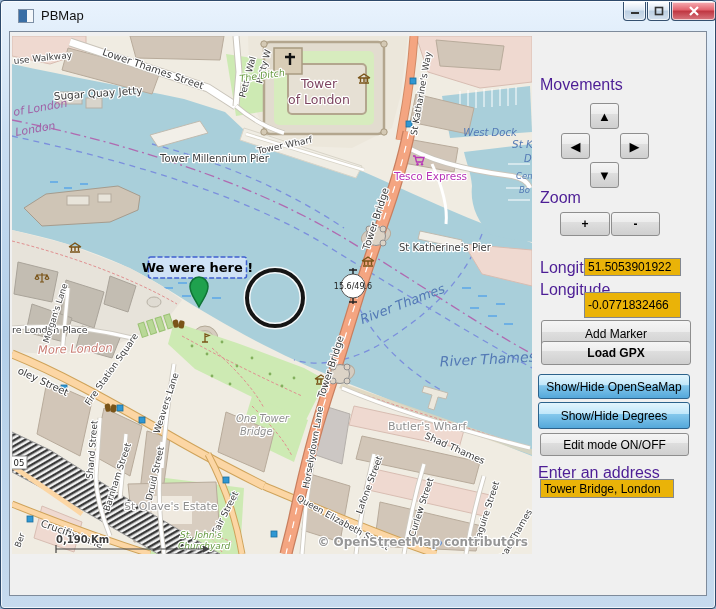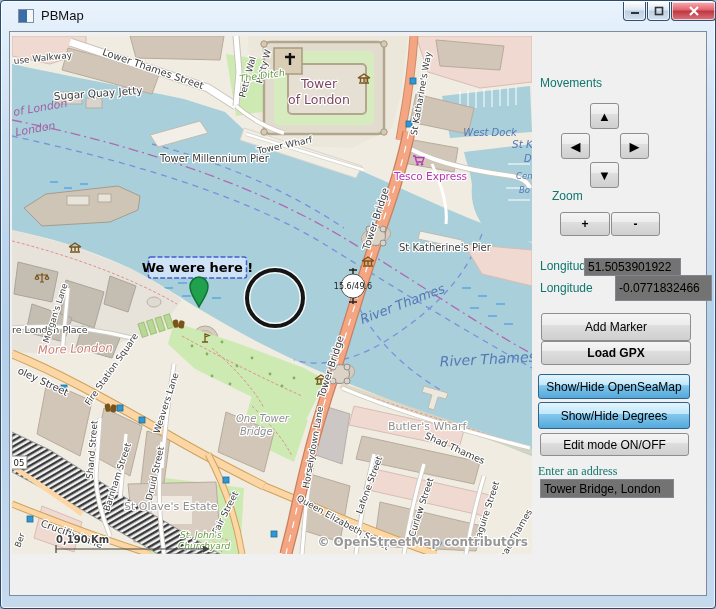--- a/index.html
+++ b/index.html
@@ -15,29 +15,29 @@
   .capbtns{position:absolute;top:1px;left:622px;display:flex;}
   .capbtn{height:19px;border:1px solid #35506f;border-top:none;border-radius:0 0 4px 4px;
     background:linear-gradient(#fdfeff,#dce7f3 45%,#bccfe2 50%,#d3e0ee 100%);
     box-shadow:inset 0 0 0 1px rgba(255,255,255,.65);display:flex;align-items:center;justify-content:center;
     margin-right:1px;box-sizing:border-box;}
   .capbtn.min,.capbtn.max{width:23px;}
   .capbtn.close{width:45px;background:linear-gradient(#f6aeb3,#e2616c 45%,#bf3540 50%,#d8777f 100%);}
   .content{position:absolute;left:8px;top:30px;width:698px;height:565px;background:#f0f0f0;
     border:1px solid #7e8b9b;box-sizing:border-box;}
   .map{position:absolute;left:2px;top:4px;width:520px;height:518px;background:#f0ece2;}
-  .plabel{position:absolute;font-size:12px;color:#0f766e;white-space:nowrap;}
+  .plabel{position:absolute;font-size:16px;color:#4c1d95;white-space:nowrap;}
   .btn{position:absolute;border:1px solid #8e8e8e;border-radius:3px;color:#000;
     background:linear-gradient(#f5f5f5,#ececec 42%,#dedede 43%,#cfcfcf 100%);
     font-family:"Liberation Sans",sans-serif;font-size:12px;text-align:center;
     display:flex;align-items:center;justify-content:center;box-sizing:border-box;cursor:default;}
   .btn.blue{border-color:#2c628b;
     background:linear-gradient(#e3f5fd,#c0e7fa 44%,#83c7ec 46%,var(--toggle-active-bottom,#54a8da) 100%);}
   .arrowbtn{font-size:13px;}
-  .tfield{position:absolute;border:1px solid #828790;background:#737373;font-size:12px;
+  .tfield{position:absolute;border:1px solid #828790;background:#eab308;font-size:12px;
     font-family:"Liberation Sans",sans-serif;padding:0 3px;box-sizing:border-box;color:#000;}
   
   text{font-family:"DejaVu Sans",sans-serif;}
   .st{fill:#3c3c3c;}
   .halo{paint-order:stroke;stroke:#ffffff;stroke-width:2.4px;stroke-linejoin:round;}
   .wt{fill:#5379b5;font-style:italic;}
   .gn{fill:#679a42;font-style:italic;}
   .ar{fill:#8f8f8f;}
   .pu{fill:#a05fa5;font-style:italic;}
   .ma{fill:#7d4560;}
@@ -410,31 +410,31 @@
         <text x="516" y="510" font-size="12" font-weight="bold" text-anchor="end" fill="#979797" class="halo">© OpenStreetMap contributors</text>
       </svg>
     </div>
 
     <div class="plabel" style="left:530px;top:44px;">Movements</div>
     <button class="btn arrowbtn" style="left:580px;top:71px;width:29px;height:26px;">▲</button>
     <button class="btn arrowbtn" style="left:551px;top:101px;width:29px;height:26px;">◀</button>
     <button class="btn arrowbtn" style="left:610px;top:101px;width:29px;height:26px;">▶</button>
     <button class="btn arrowbtn" style="left:580px;top:130px;width:29px;height:26px;">▼</button>
 
-    <div class="plabel" style="left:530px;top:157px;margin-left:12px;">Zoom</div>
+    <div class="plabel" style="left:530px;top:157px;">Zoom</div>
     <button class="btn" style="left:550px;top:180px;width:50px;height:24px;font-weight:bold;">+</button>
     <button class="btn" style="left:601px;top:180px;width:49px;height:24px;font-weight:bold;">-</button>
 
     <div class="plabel" style="left:530px;top:227px;">Longitude</div>
     <input class="tfield" style="left: 574px; top: 226px; width: 97px; height: 18px;" value="51.5053901922">
     <div class="plabel" style="left:530px;top:249px;">Longitude</div>
-    <input class="tfield" style="left: 574px; top: 243px; width: 97px; height: 26px; margin-left: 31px;" value="-0.0771832466">
-
-    <button class="btn" style="left:531px;top:281px;width:150px;height:28px;">Add Marker</button>
+    <input class="tfield" style="left: 574px; top: 260px; width: 97px; height: 26px;" value="-0.0771832466">
+
+    <button class="btn" style="left:531px;top:288px;width:150px;height:28px;">Add Marker</button>
     <button class="btn" style="left:531px;top:309px;width:150px;height:24px;font-weight:bold;">Load GPX</button>
     <button class="btn blue" style="left:528px;top:342px;width:152px;height:25px;">Show/Hide OpenSeaMap</button>
     <button class="btn blue" style="left:528px;top:370px;width:152px;height:27px;">Show/Hide Degrees</button>
     <button class="btn" style="left:530px;top:401px;width:149px;height:23px;text-align:center;">Edit mode ON/OFF</button>
 
-    <div class="plabel" style="left:528px;top:432px;font-family:Liberation Serif, serif;">Enter an address</div>
+    <div class="plabel" style="left:528px;top:432px;">Enter an address</div>
     <input class="tfield" style="left: 530px; top: 447px; width: 134px; height: 19px;" value="Tower Bridge, London">
   </div>
 </div>
 
 </body></html>

